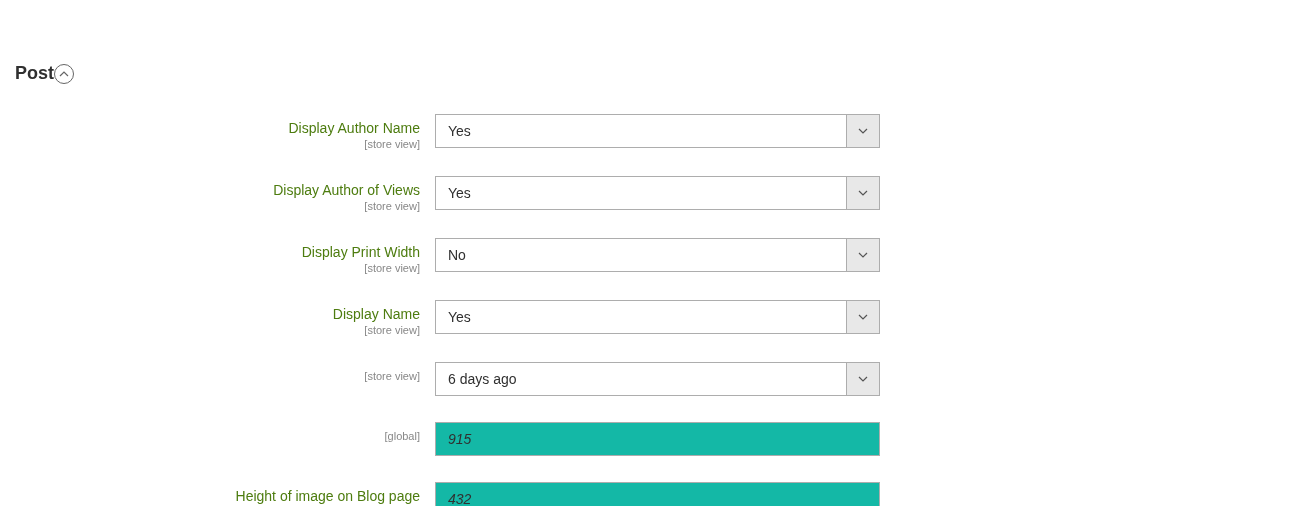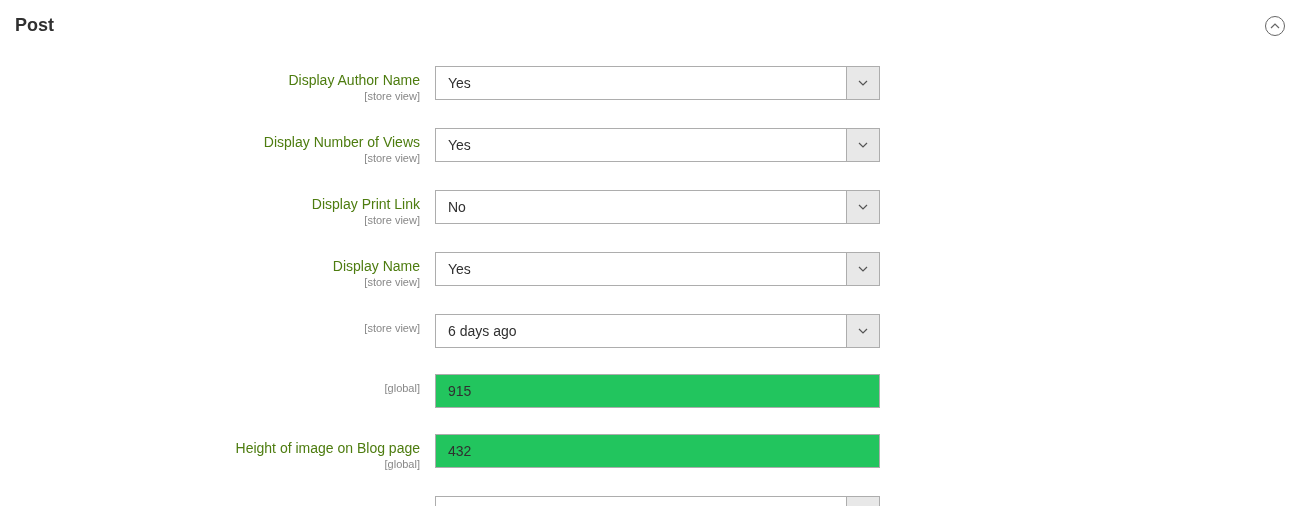--- a/index.html
+++ b/index.html
@@ -9,23 +9,23 @@
     }
     body {
       font-family: 'Helvetica Neue', Helvetica, Arial, sans-serif;
       background: #ffffff;
       color: #333;
       padding: 15px;
       width: 1310px;
     }
     .section-header {
       display: flex;
-      justify-content: space-between;
       align-items: center;
       margin-bottom: 30px;
+      margin-top: 48px;
     }
     .section-title {
       font-size: 18px;
       font-weight: 600;
       color: #303030;
     }
     .collapse-toggle {
       width: 20px;
       height: 20px;
       border: 1px solid #666;
@@ -100,24 +100,25 @@
       pointer-events: none;
     }
     .select-arrow svg {
       width: 10px;
       height: 6px;
     }
     .text-input {
       width: 100%;
       height: 34px;
       border: 1px solid #adadad;
-      background: #22c55e;
+      background: #14b8a6;
       padding: 0 12px;
       font-size: 14px;
       color: #303030;
+      font-style: italic;
     }
   </style>
 </head>
 <body>
 
 <div class="section-header">
   <div class="section-title">Post</div>
   <div class="collapse-toggle">
     <svg viewBox="0 0 10 10">
         <path d="M1 7 L5 3 L9 7" stroke="#666" stroke-width="1.2" fill="none"></path>
@@ -137,38 +138,38 @@
         <svg viewBox="0 0 10 6">
             <path d="M1 1 L5 5 L9 1" stroke="#555" stroke-width="1.2" fill="none"></path>
           </svg>
       </div>
     </div>
   </div>
 </div>
 
 <div class="form-row">
   <div class="label-col">
-    <span class="field-label">Display Number of Views</span>
-    <span class="field-scope">[store view]</span>
-  </div>
-  <div class="control-col">
-    <div class="select-wrapper">
-      <div class="select-field">Yes</div>
-      <div class="select-arrow">
-        <svg viewBox="0 0 10 6">
-            <path d="M1 1 L5 5 L9 1" stroke="#555" stroke-width="1.2" fill="none"></path>
-          </svg>
-      </div>
-    </div>
-  </div>
-</div>
-
-<div class="form-row">
-  <div class="label-col">
-    <span class="field-label">Display Print Link</span>
+    <span class="field-label">Display Author of Views</span>
+    <span class="field-scope">[store view]</span>
+  </div>
+  <div class="control-col">
+    <div class="select-wrapper">
+      <div class="select-field">Yes</div>
+      <div class="select-arrow">
+        <svg viewBox="0 0 10 6">
+            <path d="M1 1 L5 5 L9 1" stroke="#555" stroke-width="1.2" fill="none"></path>
+          </svg>
+      </div>
+    </div>
+  </div>
+</div>
+
+<div class="form-row">
+  <div class="label-col">
+    <span class="field-label">Display Print Width</span>
     <span class="field-scope">[store view]</span>
   </div>
   <div class="control-col">
     <div class="select-wrapper">
       <div class="select-field">No</div>
       <div class="select-arrow">
         <svg viewBox="0 0 10 6">
             <path d="M1 1 L5 5 L9 1" stroke="#555" stroke-width="1.2" fill="none"></path>
           </svg>
       </div>

